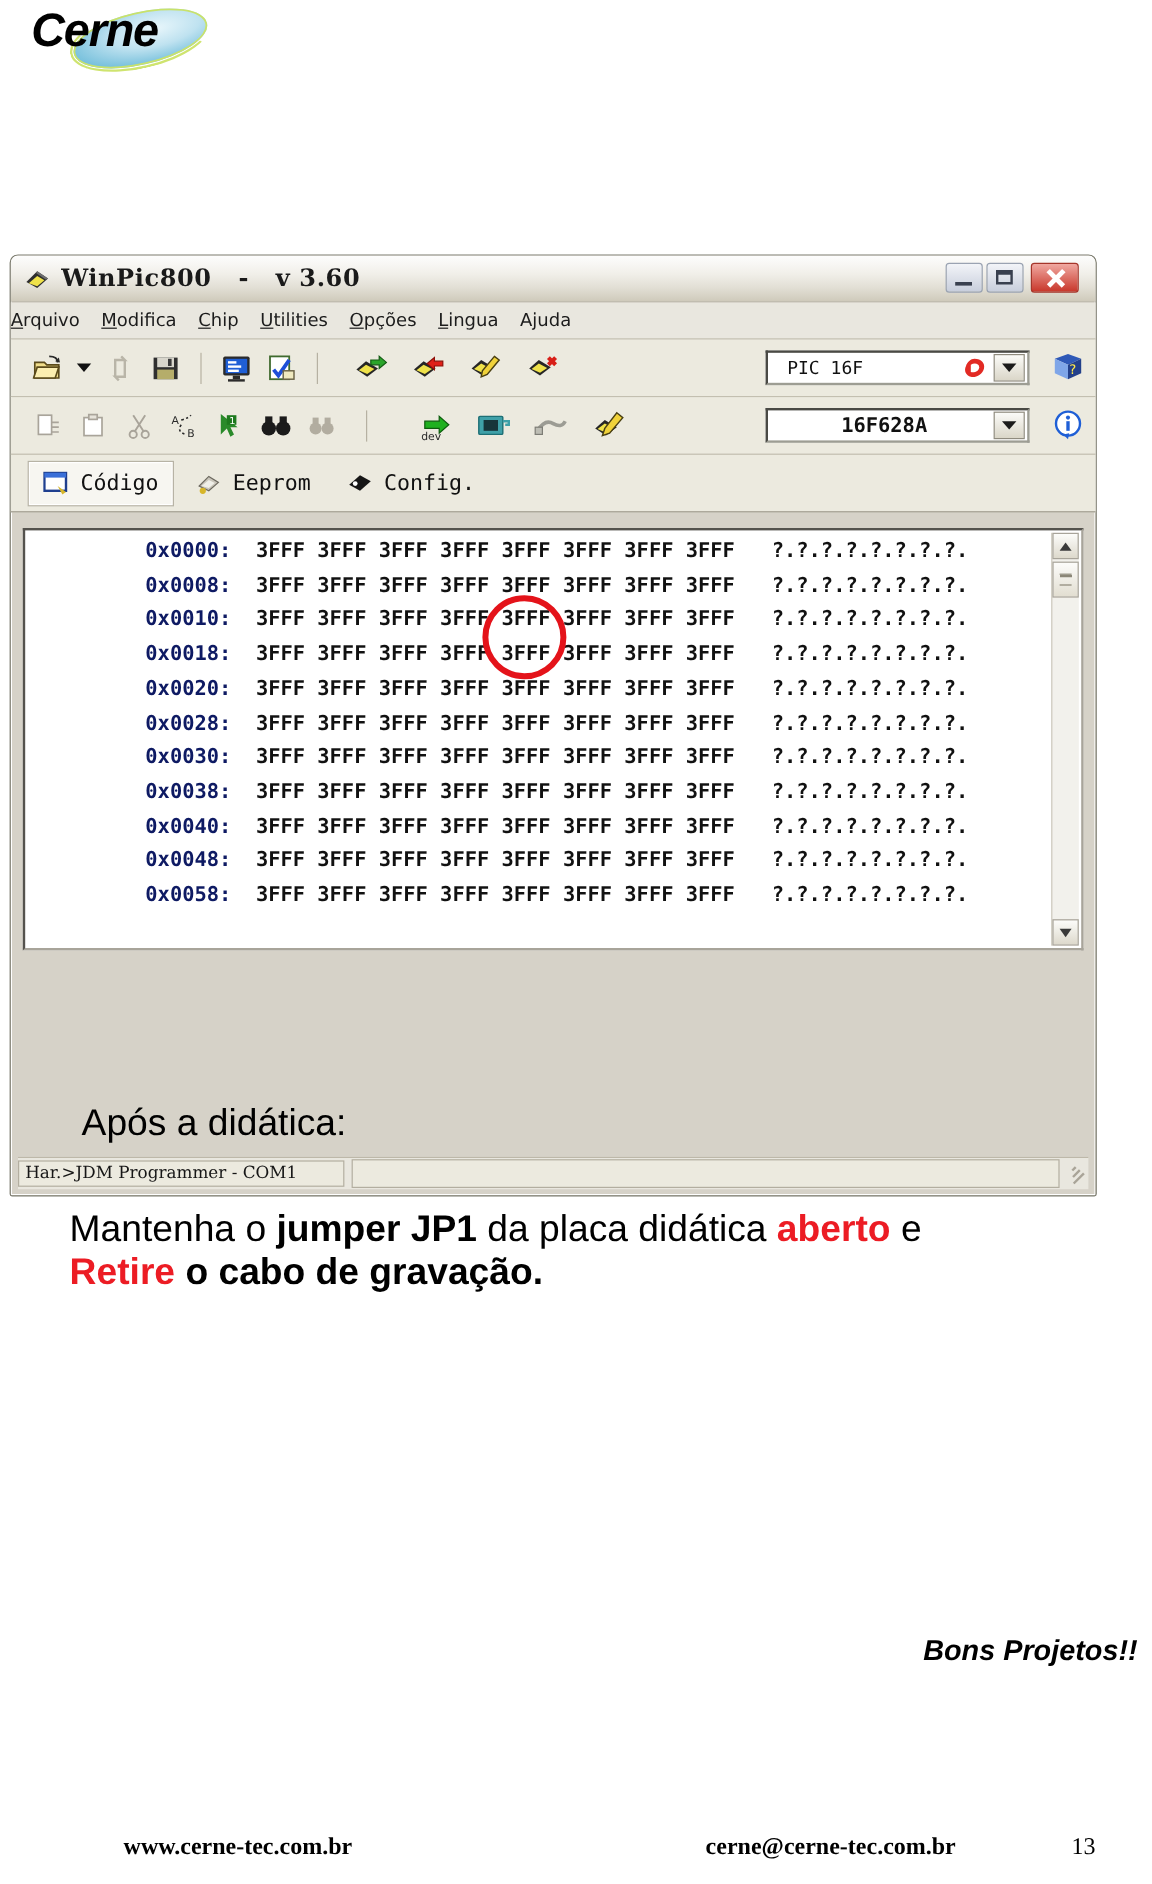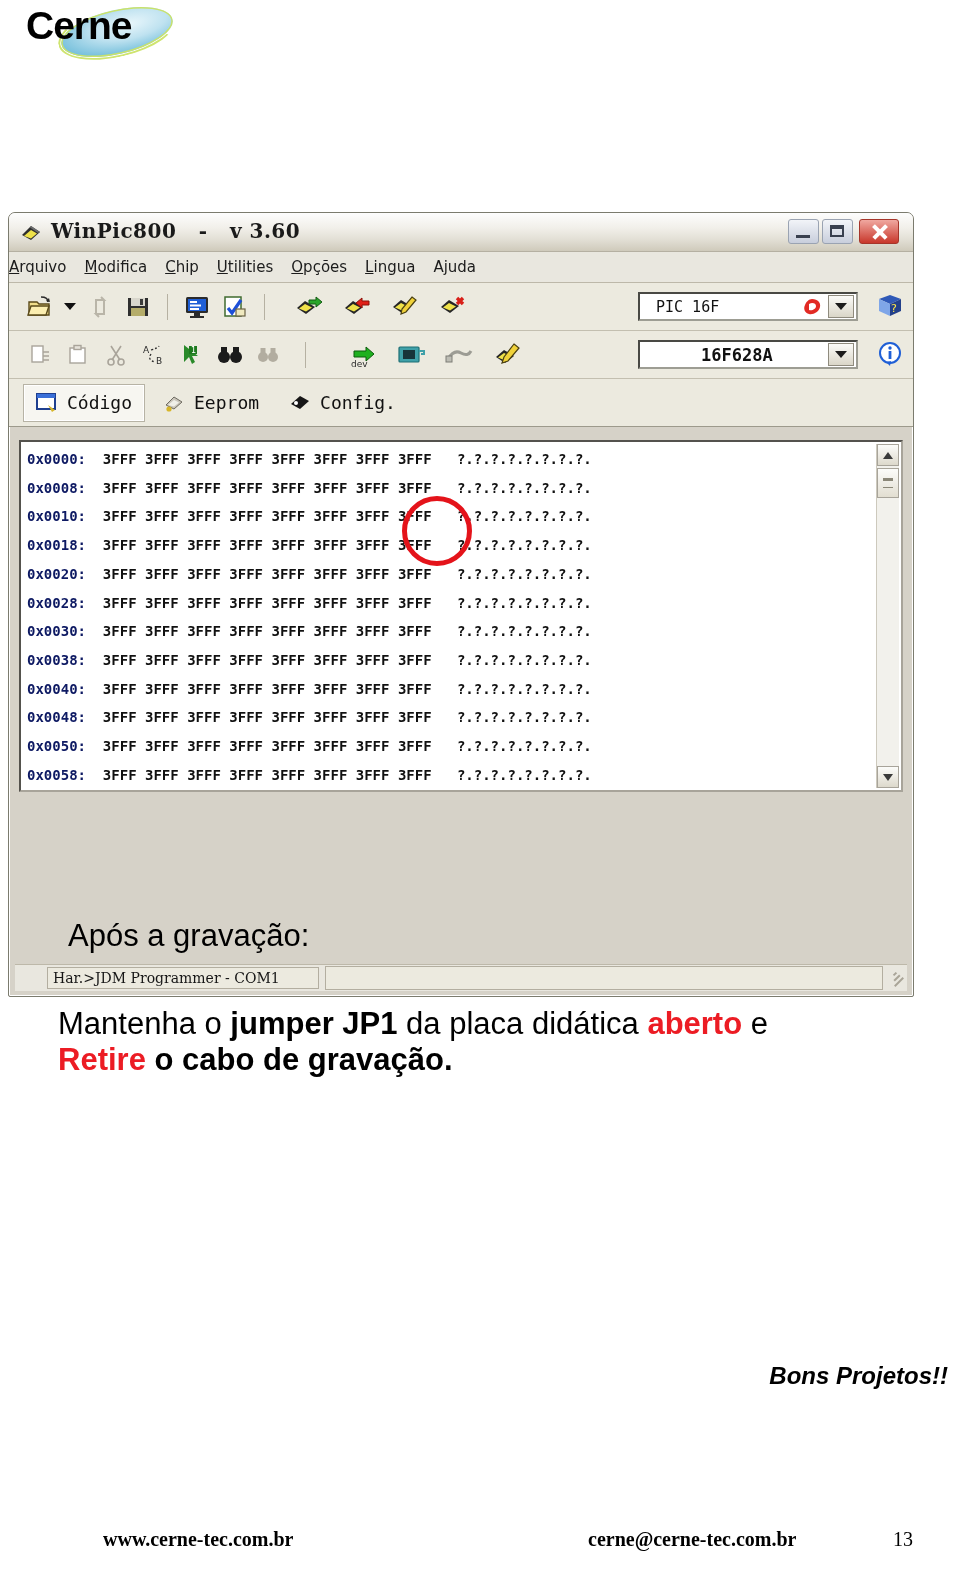--- a/index.html
+++ b/index.html
@@ -16,21 +16,21 @@
     transform:rotate(-13deg);
     box-shadow:0 0 0 1.5px #c9e26a inset;
   }
   #logo .swoosh:after{
     content:"";position:absolute;left:-3px;top:-3px;right:-3px;bottom:-3px;
     border-radius:50%;border:2px solid #cfe46f;border-top-color:transparent;border-right-color:transparent;
   }
   #logo .word{
     position:absolute;left:12px;top:0px;
     font-family:"Liberation Sans",sans-serif;
-    font-weight:bold;font-size:39px;color:#000;
+    font-weight:bold;font-style:italic;font-size:39px;color:#000;
     letter-spacing:-1px;
   }
 
   
   #winpic{
     position:absolute;left:8px;top:212px;width:906px;height:785px;
     background:#d6d2c8;
     border:1px solid #7b7b6e;
     border-radius:7px 7px 2px 2px;
     box-sizing:border-box;
@@ -111,22 +111,22 @@
   .tab.active{background:#f7f6f1;border:1px solid #b7b3a5;box-shadow:0 0 0 1px #fff inset;}
   .tab .ticon{width:22px;height:20px;margin-right:9px;position:relative;flex:0 0 auto;}
 
   
   #hexwrap{
     position:absolute;left:10px;top:227px;right:10px;height:352px;
     background:#fff;border:2px inset #a8a49a;box-sizing:border-box;overflow:hidden;
   }
   #hexlist{padding:3px 0 0 6px;}
   .hexrow{
-    font-family:"DejaVu Sans Mono",monospace;font-size:14px;font-weight:bold;
-    line-height:28.7px;white-space:pre;color:#111;letter-spacing:0px;
+    font-family:"DejaVu Sans Mono",monospace;font-size:17px;font-weight:bold;
+    line-height:28.7px;white-space:pre;color:#111;letter-spacing:0px;text-align:center;
   }
   .hexrow .addr{color:#0e1a63;}
   .hexrow .ascii{color:#111;}
   
   #vscroll{
     position:absolute;right:2px;top:2px;width:22px;bottom:2px;background:#f2f1ec;
     border-left:1px solid #cdc9bd;
   }
   .sbtn{
     position:absolute;left:0;width:22px;height:22px;background:linear-gradient(to bottom,#fcfcfa,#ddd9cc);
@@ -142,21 +142,21 @@
   }
   #sthumb:after{
     content:"";position:absolute;left:5px;top:9px;width:10px;height:8px;
     border-top:1px solid #8b8778;border-bottom:1px solid #8b8778;
     box-shadow:0 3px 0 -1px #8b8778 inset;
   }
 
   
   #statusbar{
     position:absolute;left:6px;right:6px;bottom:5px;height:26px;
-    background:#e9e7df;border-top:1px solid #bdb8a9;display:flex;align-items:center;padding-left:32px;
+    background:#e9e7df;border-top:1px solid #bdb8a9;display:flex;align-items:center;
   }
   #status-pane{
     min-width:272px;height:22px;border:1px solid #b3aea0;background:#eceadf;
     display:flex;align-items:center;padding-left:5px;box-sizing:border-box;
   }
   #status-text{
     font-family:"DejaVu Serif",serif;font-size:14px;color:#161616;white-space:nowrap;
   }
   #status-pane2{flex:1;height:22px;border:1px solid #b3aea0;margin-left:6px;background:#eceadf;}
   #grip{width:16px;height:16px;margin-left:6px;margin-right:2px;position:relative;}
@@ -453,21 +453,20 @@
         <div class="hexrow"><span class="addr">0x0000:</span><span>  3FFF 3FFF 3FFF 3FFF 3FFF 3FFF 3FFF 3FFF</span><span class="ascii">   ?.?.?.?.?.?.?.?.</span></div>
         <div class="hexrow"><span class="addr">0x0008:</span><span>  3FFF 3FFF 3FFF 3FFF 3FFF 3FFF 3FFF 3FFF</span><span class="ascii">   ?.?.?.?.?.?.?.?.</span></div>
         <div class="hexrow"><span class="addr">0x0010:</span><span>  3FFF 3FFF 3FFF 3FFF 3FFF 3FFF 3FFF 3FFF</span><span class="ascii">   ?.?.?.?.?.?.?.?.</span></div>
         <div class="hexrow"><span class="addr">0x0018:</span><span>  3FFF 3FFF 3FFF 3FFF 3FFF 3FFF 3FFF 3FFF</span><span class="ascii">   ?.?.?.?.?.?.?.?.</span></div>
         <div class="hexrow"><span class="addr">0x0020:</span><span>  3FFF 3FFF 3FFF 3FFF 3FFF 3FFF 3FFF 3FFF</span><span class="ascii">   ?.?.?.?.?.?.?.?.</span></div>
         <div class="hexrow"><span class="addr">0x0028:</span><span>  3FFF 3FFF 3FFF 3FFF 3FFF 3FFF 3FFF 3FFF</span><span class="ascii">   ?.?.?.?.?.?.?.?.</span></div>
         <div class="hexrow"><span class="addr">0x0030:</span><span>  3FFF 3FFF 3FFF 3FFF 3FFF 3FFF 3FFF 3FFF</span><span class="ascii">   ?.?.?.?.?.?.?.?.</span></div>
         <div class="hexrow"><span class="addr">0x0038:</span><span>  3FFF 3FFF 3FFF 3FFF 3FFF 3FFF 3FFF 3FFF</span><span class="ascii">   ?.?.?.?.?.?.?.?.</span></div>
         <div class="hexrow"><span class="addr">0x0040:</span><span>  3FFF 3FFF 3FFF 3FFF 3FFF 3FFF 3FFF 3FFF</span><span class="ascii">   ?.?.?.?.?.?.?.?.</span></div>
         <div class="hexrow"><span class="addr">0x0048:</span><span>  3FFF 3FFF 3FFF 3FFF 3FFF 3FFF 3FFF 3FFF</span><span class="ascii">   ?.?.?.?.?.?.?.?.</span></div>
-        <div class="hexrow"><span class="addr">0x0050:</span><span>  3FFF 3FFF 3FFF 3FFF 3FFF 3FFF 3FFF 3FFF</span><span class="ascii">   ?.?.?.?.?.?.?.?.</span></div>
         <div class="hexrow"><span class="addr">0x0058:</span><span>  3FFF 3FFF 3FFF 3FFF 3FFF 3FFF 3FFF 3FFF</span><span class="ascii">   ?.?.?.?.?.?.?.?.</span></div>
         <div class="hexrow"></div>
       </div>
     <div id="vscroll">
       <div class="sbtn up">
           <span class="ar"></span>
         </div>
       <div id="sthumb"></div>
       <div class="sbtn down">
           <span class="ar"></span>
@@ -484,21 +483,21 @@
         <i style="top:11px;"></i>
         <i style="top:7px;right:4px;width:8px;"></i>
         <i style="top:3px;right:8px;width:4px;"></i>
       </div>
   </div>
 
   <div id="annot-circle"></div>
 </div>
 
 <div id="copy">
-  <div class="line" id="l1">Após a gravação:</div>
+  <div class="line" id="l1">Após a didática:</div>
   <div class="line" id="l2">
     <span>Mantenha o </span><span class="b">jumper JP1</span><span> da placa didática </span><span class="red">aberto</span><span> e</span>
   </div>
   <div class="line" id="l3">
     <span class="red">Retire</span><span> o cabo de gravação.</span>
   </div>
 </div>
 
 <div id="bons">Bons Projetos!!</div>
 

